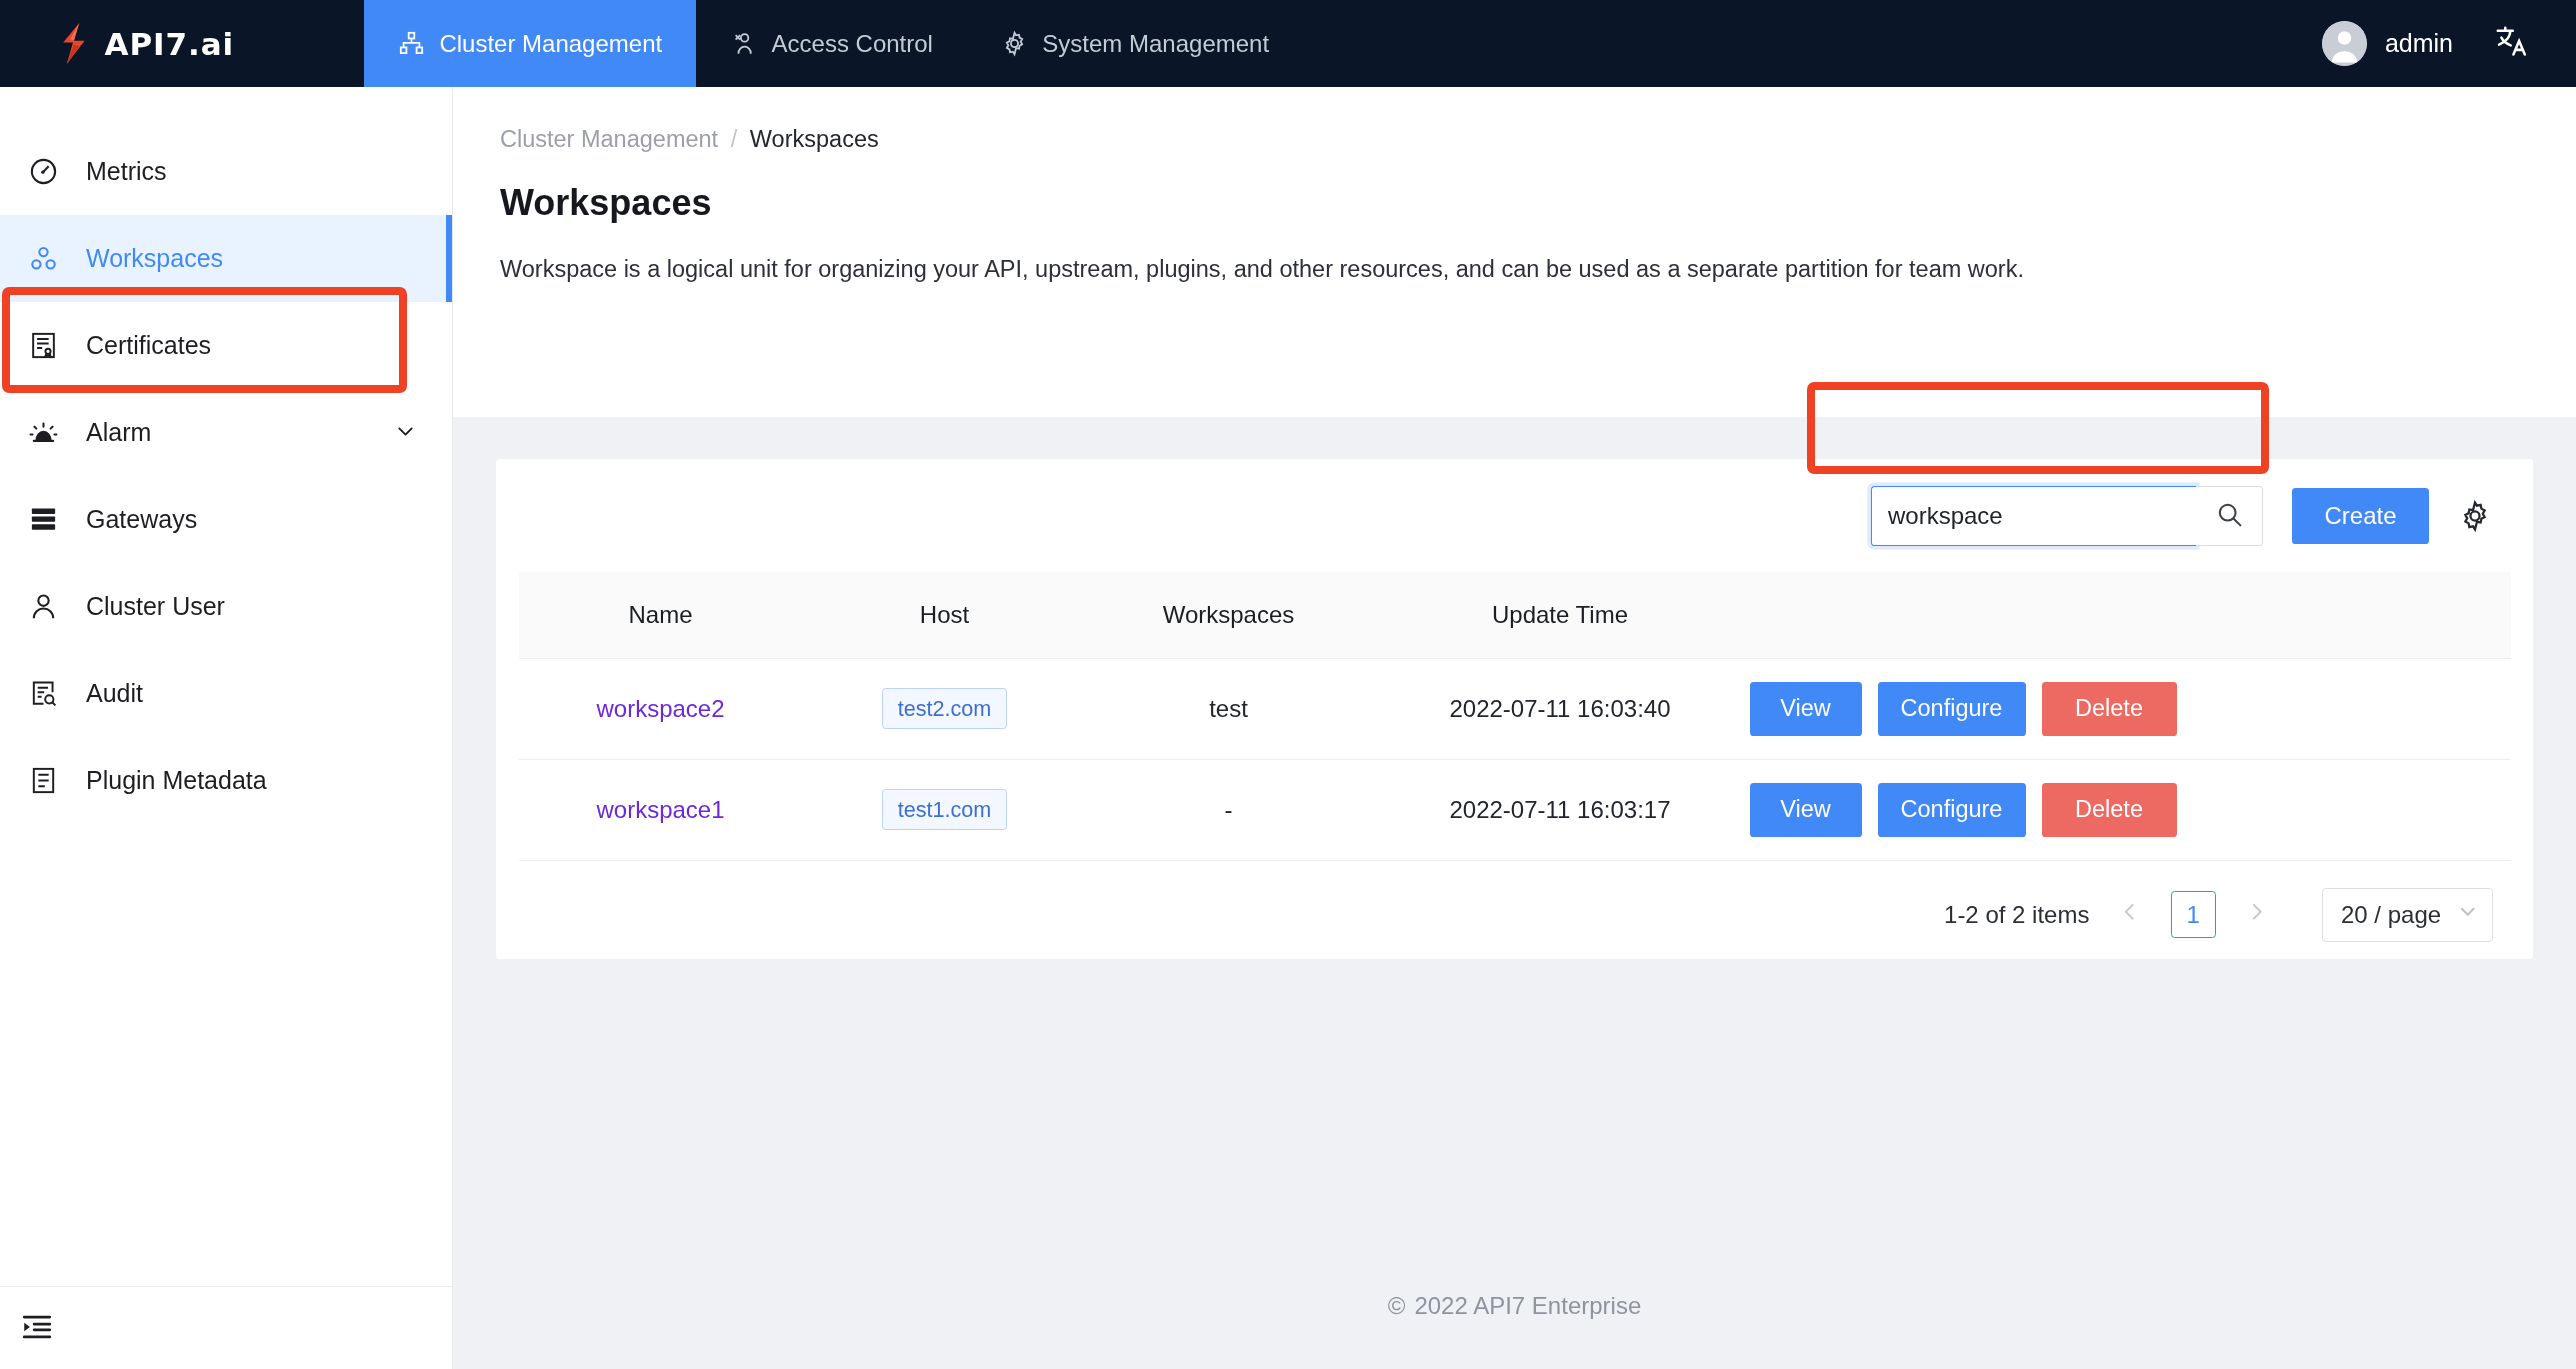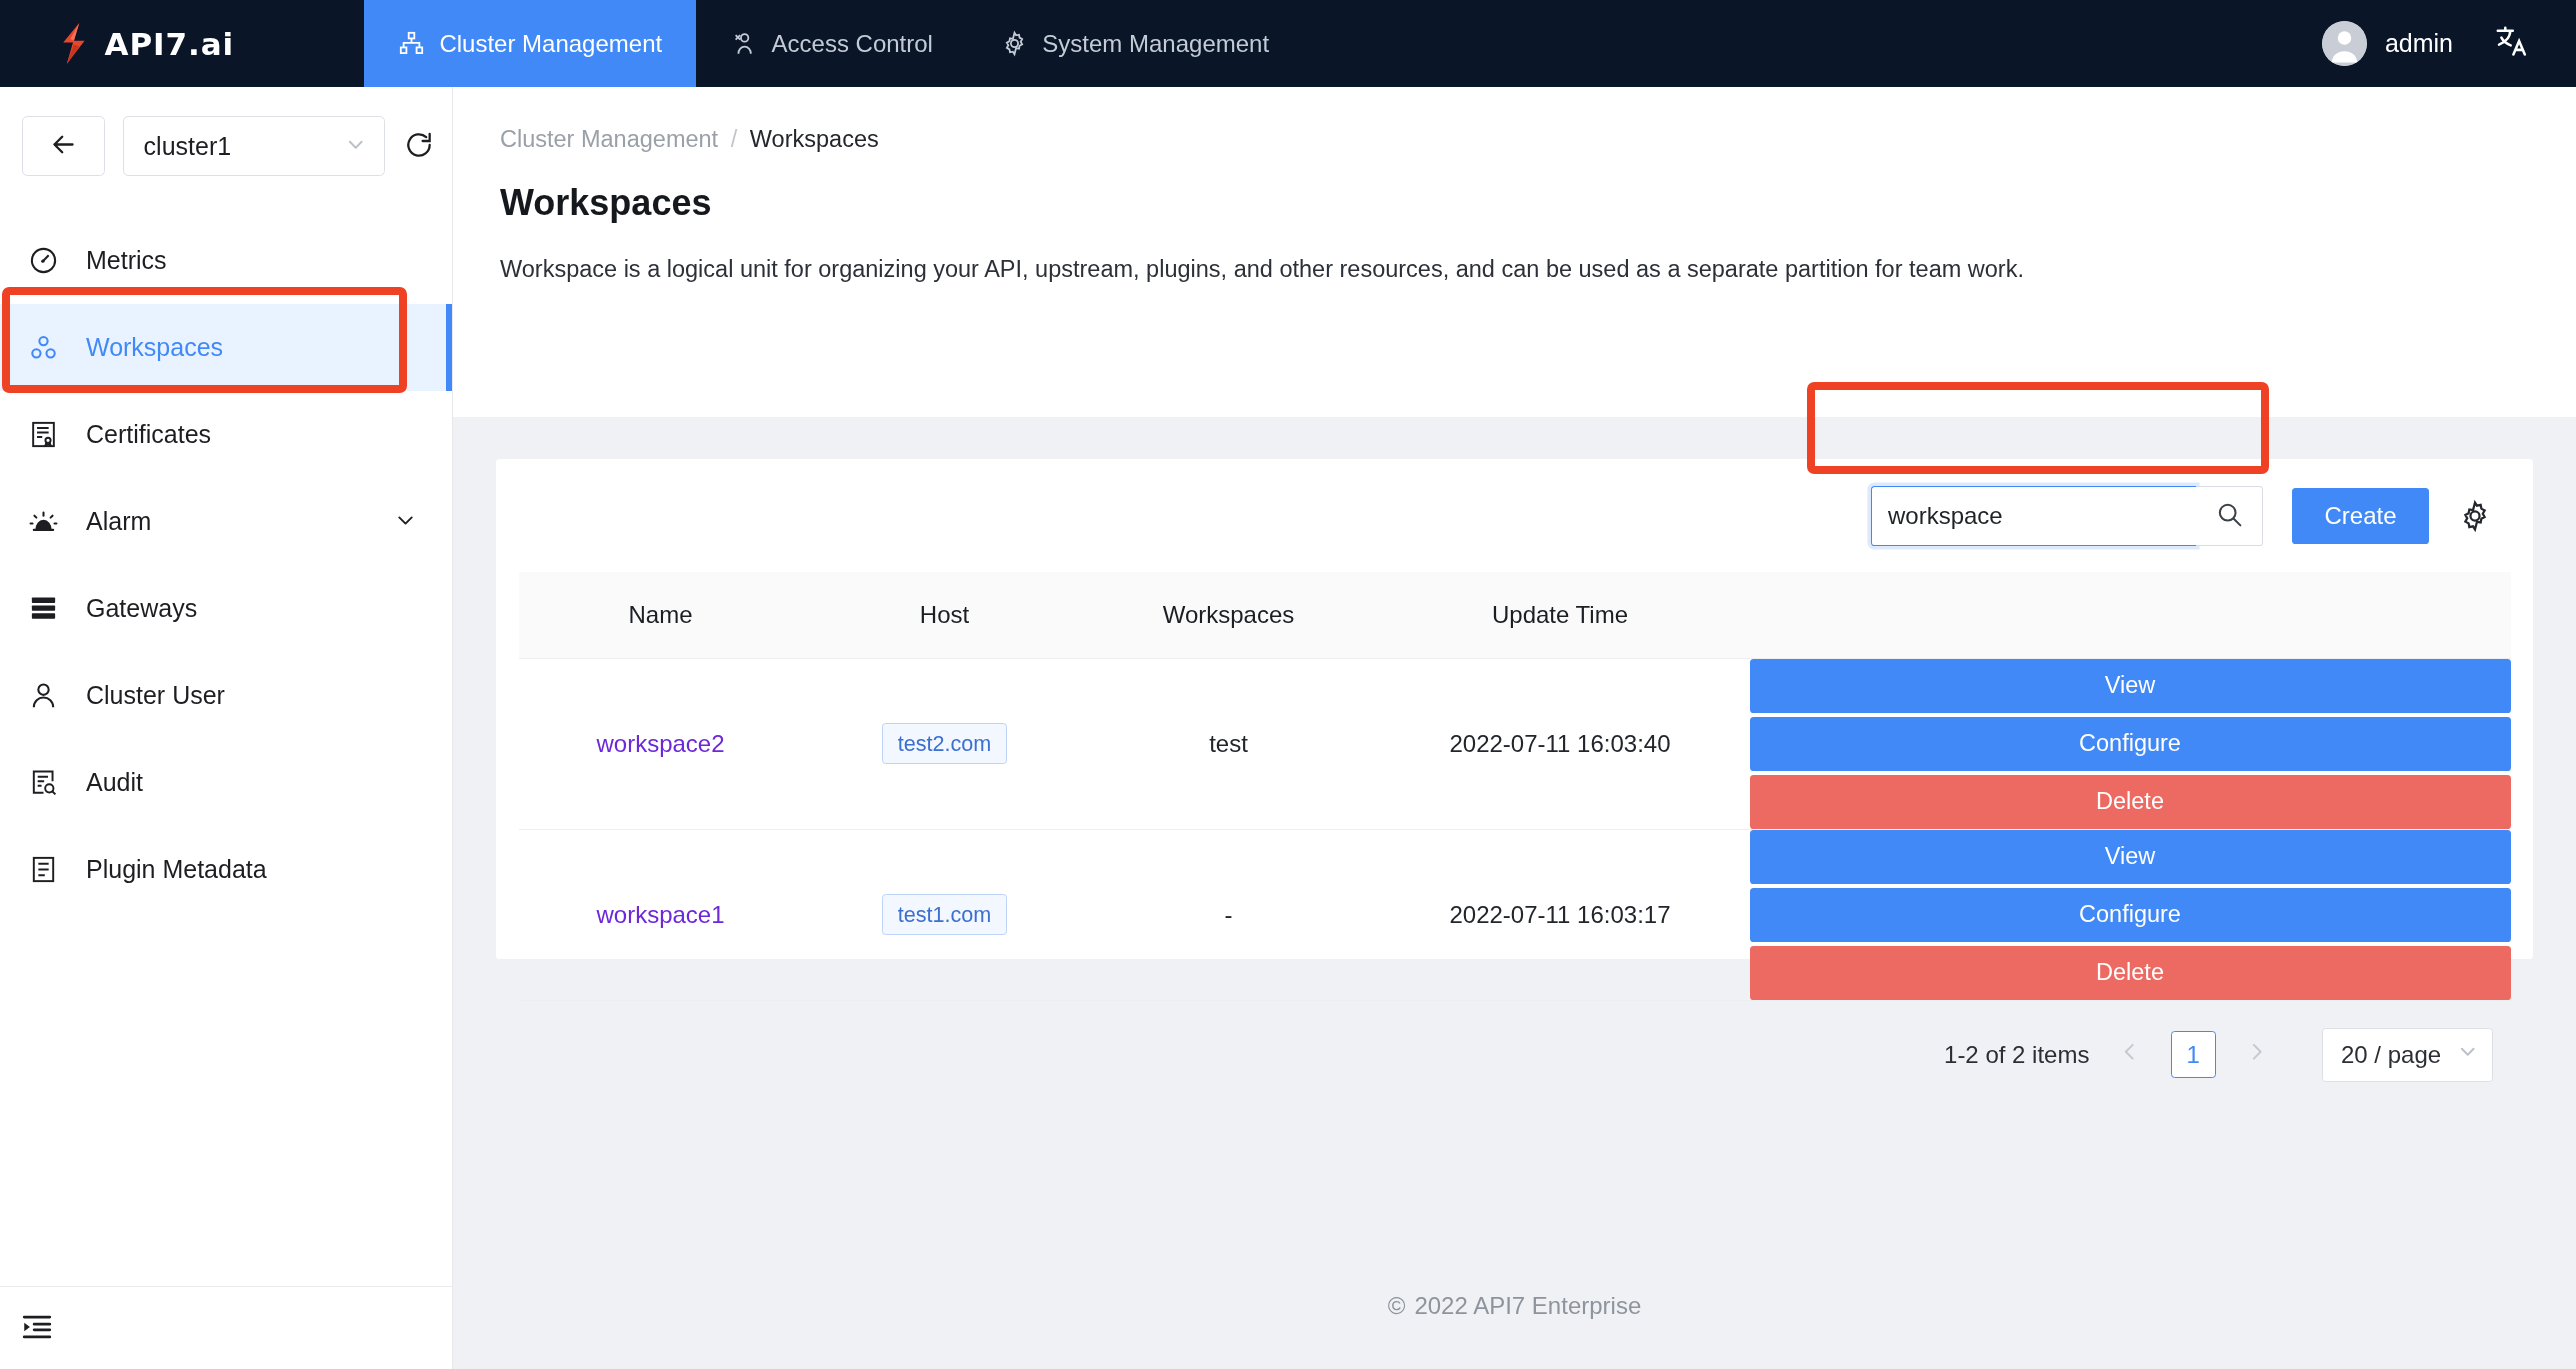--- a/index.html
+++ b/index.html
@@ -133,21 +133,21 @@
   table.wstable td {
     height: 101px; font-size: 24px; color: #22262c; text-align: center;
     border-bottom: 0.9px solid #eceef1;
   }
   table.wstable tr:last-child td { border-bottom: 0.9px solid #eceef1; }
   .ws-link { color: #6d28d9; cursor: pointer; }
   .host-tag {
     display: inline-block; border: 0.9px solid #bdd3f7; background: #f3f7ff; color: #3b6fd0;
     border-radius: 3.6px; padding: 6.3px 14.4px; font-size: 21.6px;
   }
-  .row-actions { display: flex; gap: 4px; justify-content: flex-start; flex-direction: column; }
+  .row-actions { display: flex; gap: 16px; justify-content: flex-start; }
   .btn {
     height: 54px; border: none; border-radius: 3.6px; color: #fff; font-size: 23.5px;
     cursor: pointer; font-family: "Liberation Sans", sans-serif; padding: 0 20px;
   }
   .btn-view { background: #4189f7; min-width: 112px; }
   .btn-config { background: #4189f7; min-width: 148px; }
   .btn-delete { background: #ed6a63; min-width: 135px; }
 
   .pagination {
     display: flex; align-items: center; justify-content: flex-end; gap: 23.5px;
@@ -244,45 +244,20 @@
         <svg width="36" height="36" viewBox="0 0 24 24" fill="none" stroke="#ffffff" stroke-width="1.7" stroke-linecap="round">
           <path d="M3.2 5.2h10M8.2 3.2v2M11.5 5.2c0 4-3 7.5-7.5 9.2"></path>
           <path d="M5.6 9.8c1.4 2.6 3.6 4.2 6.2 5.1"></path>
           <path d="M13.6 21l3.8-9 3.8 9M15.1 17.9h4.6"></path>
         </svg>
       </span>
     </div>
   </div>
 
   <div class="sidebar">
-    <div class="cluster-row">
-      <div class="back-btn">
-        <span>
-          <svg width="31" height="31" viewBox="0 0 24 24" fill="none" stroke="#1e1e22" stroke-width="1.8" stroke-linecap="round" stroke-linejoin="round">
-            <path d="M19 12H5M11 6l-6 6 6 6"></path>
-          </svg>
-        </span>
-      </div>
-      <div class="cluster-select">
-        <span class="val">cluster1</span>
-        <span>
-          <svg width="23.5" height="23.5" viewBox="0 0 24 24" fill="none" stroke="#bcc1c8" stroke-width="2" stroke-linecap="round" stroke-linejoin="round">
-              <path d="M6 9l6 6 6-6"></path>
-            </svg>
-        </span>
-      </div>
-      <div class="refresh-btn">
-        <span>
-          <svg width="32" height="32" viewBox="0 0 24 24" fill="none" stroke="#1e1e22" stroke-width="1.7" stroke-linecap="round">
-            <path d="M20 12a8 8 0 1 1-2.6-5.9"></path>
-              <path d="M20 3.6V9h-5.3"></path>
-          </svg>
-        </span>
-      </div>
-    </div>
 
     <div class="nav-list">
 
       <div class="nav-item">
         <span class="nav-icon">
           <svg width="31" height="31" viewBox="0 0 24 24" fill="none" stroke="#1e1e22" stroke-width="1.6">
               <circle cx="12" cy="12" r="9"></circle>
               <path d="M16 8l-4.5 4.5"></path>
               <circle cx="11.5" cy="12.5" r="1.3" fill="#1e1e22" stroke="none"></circle>
             </svg>

